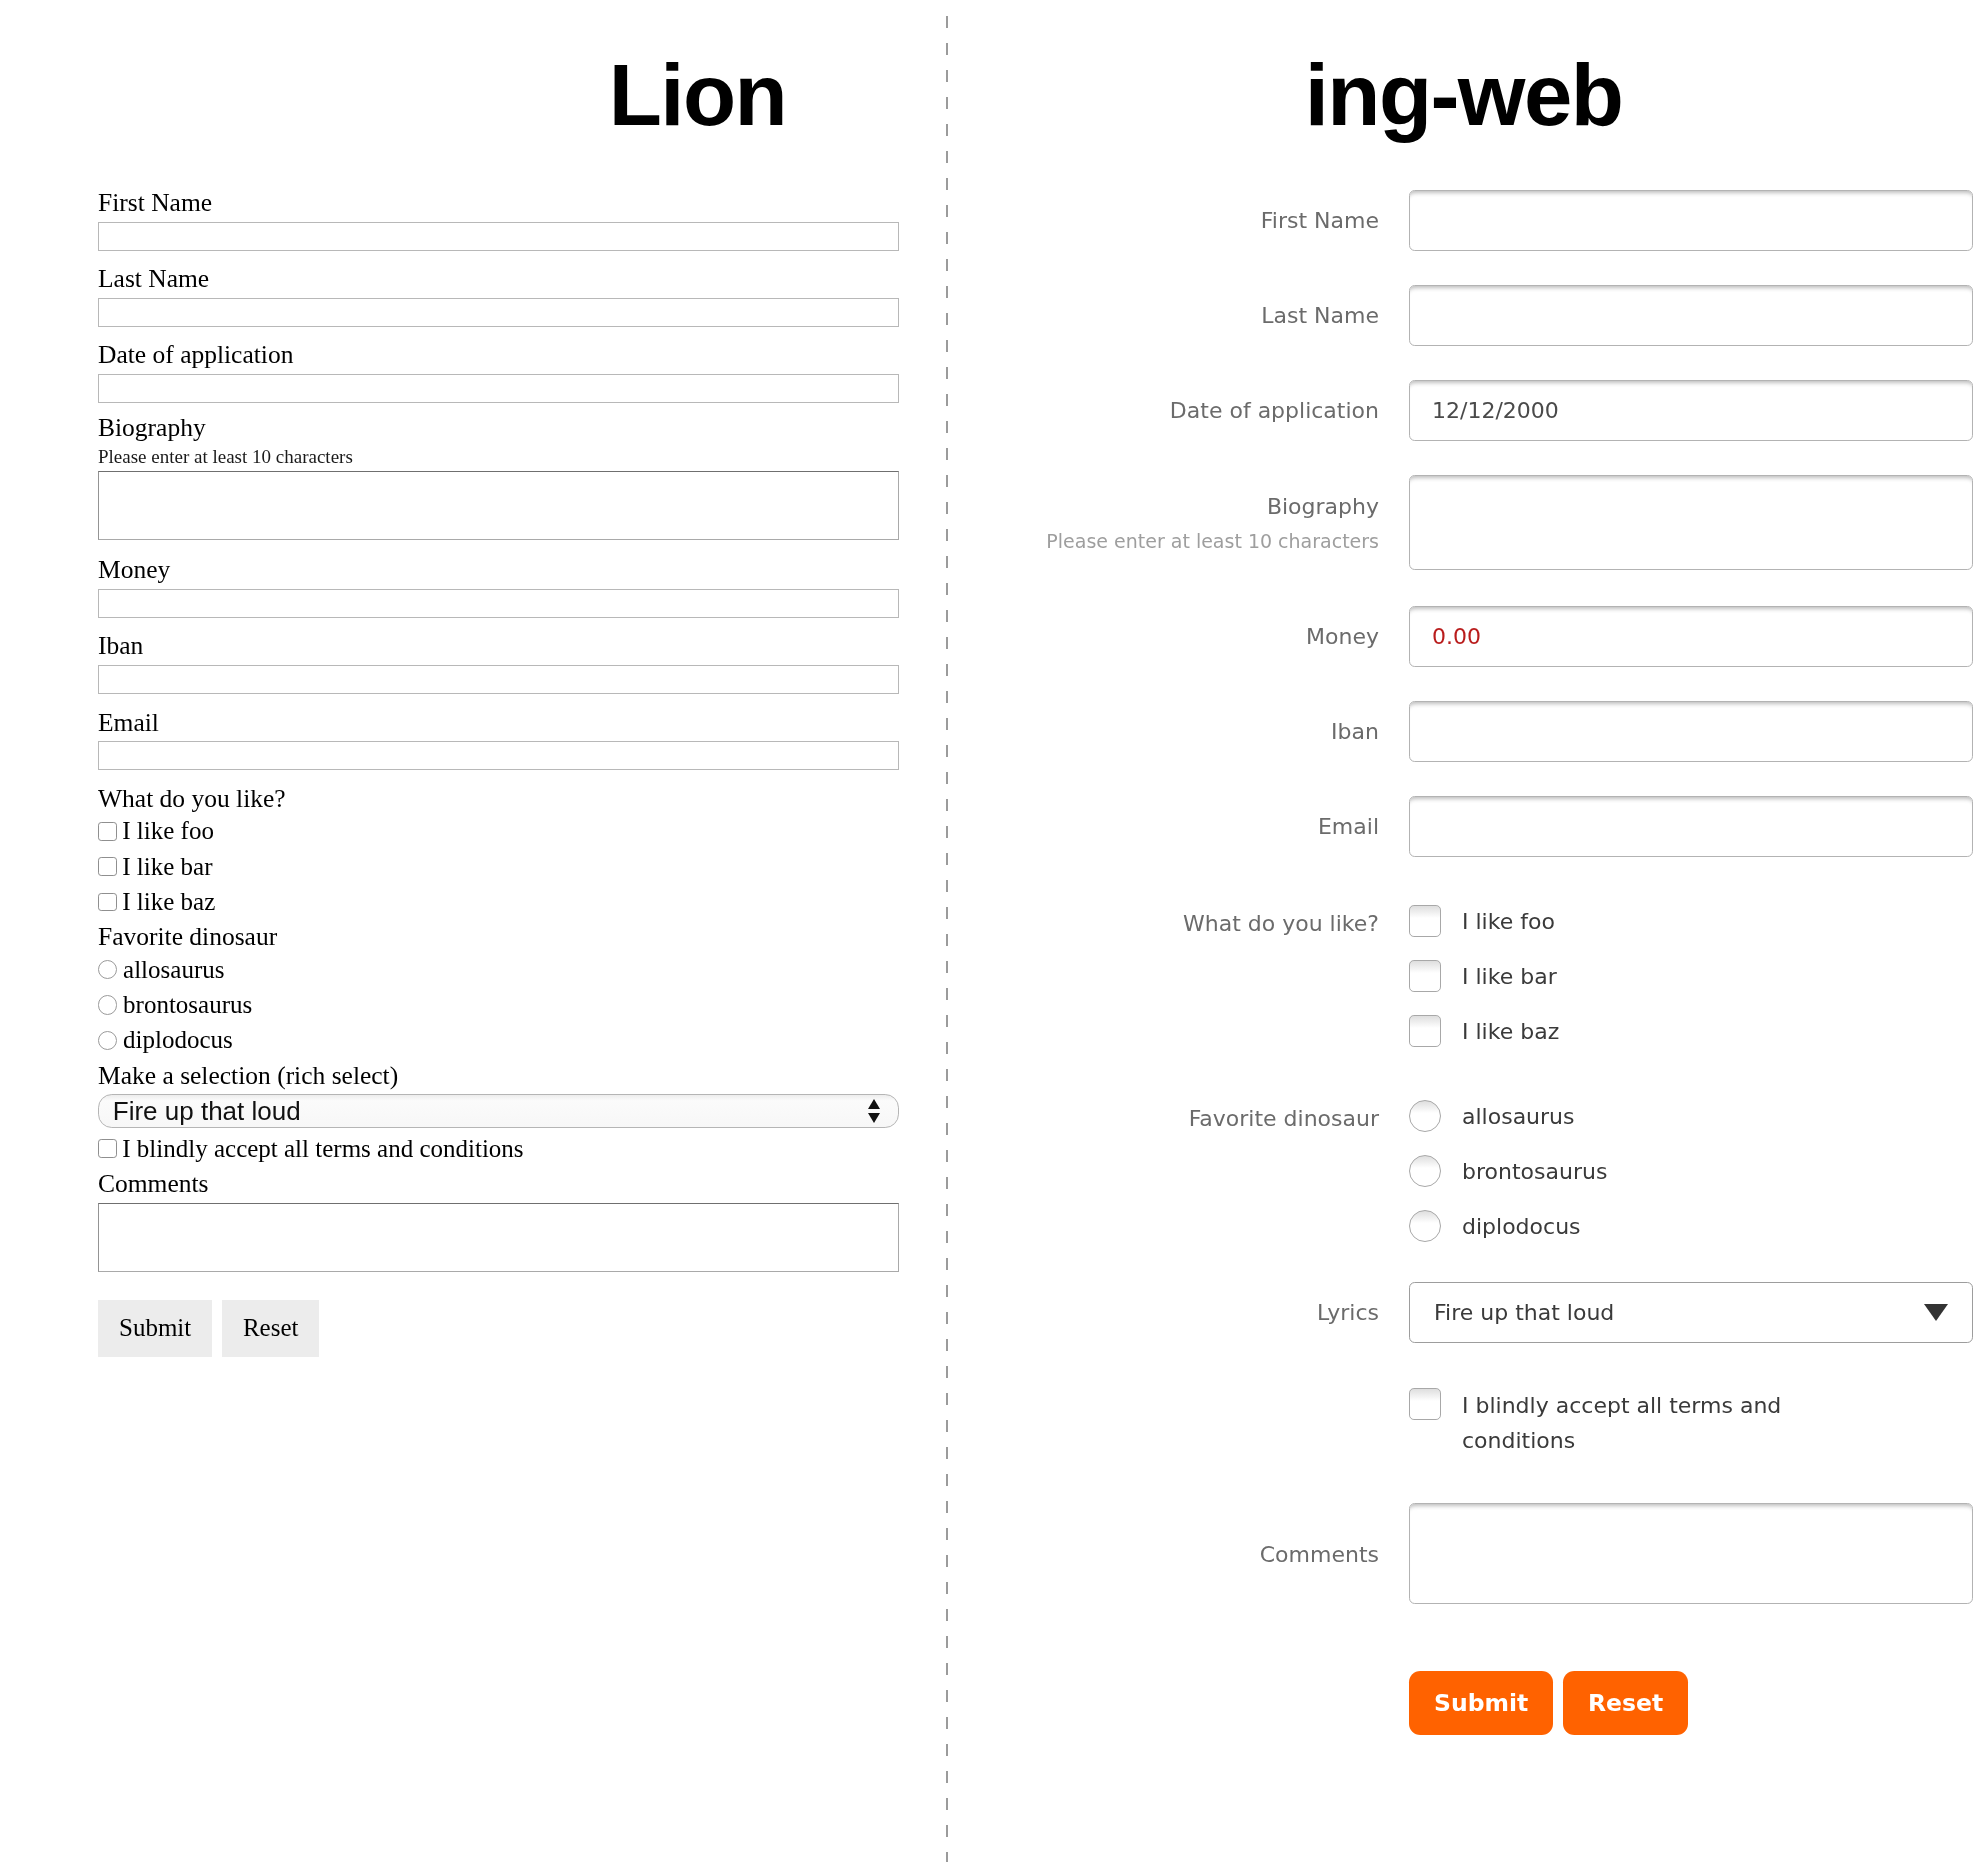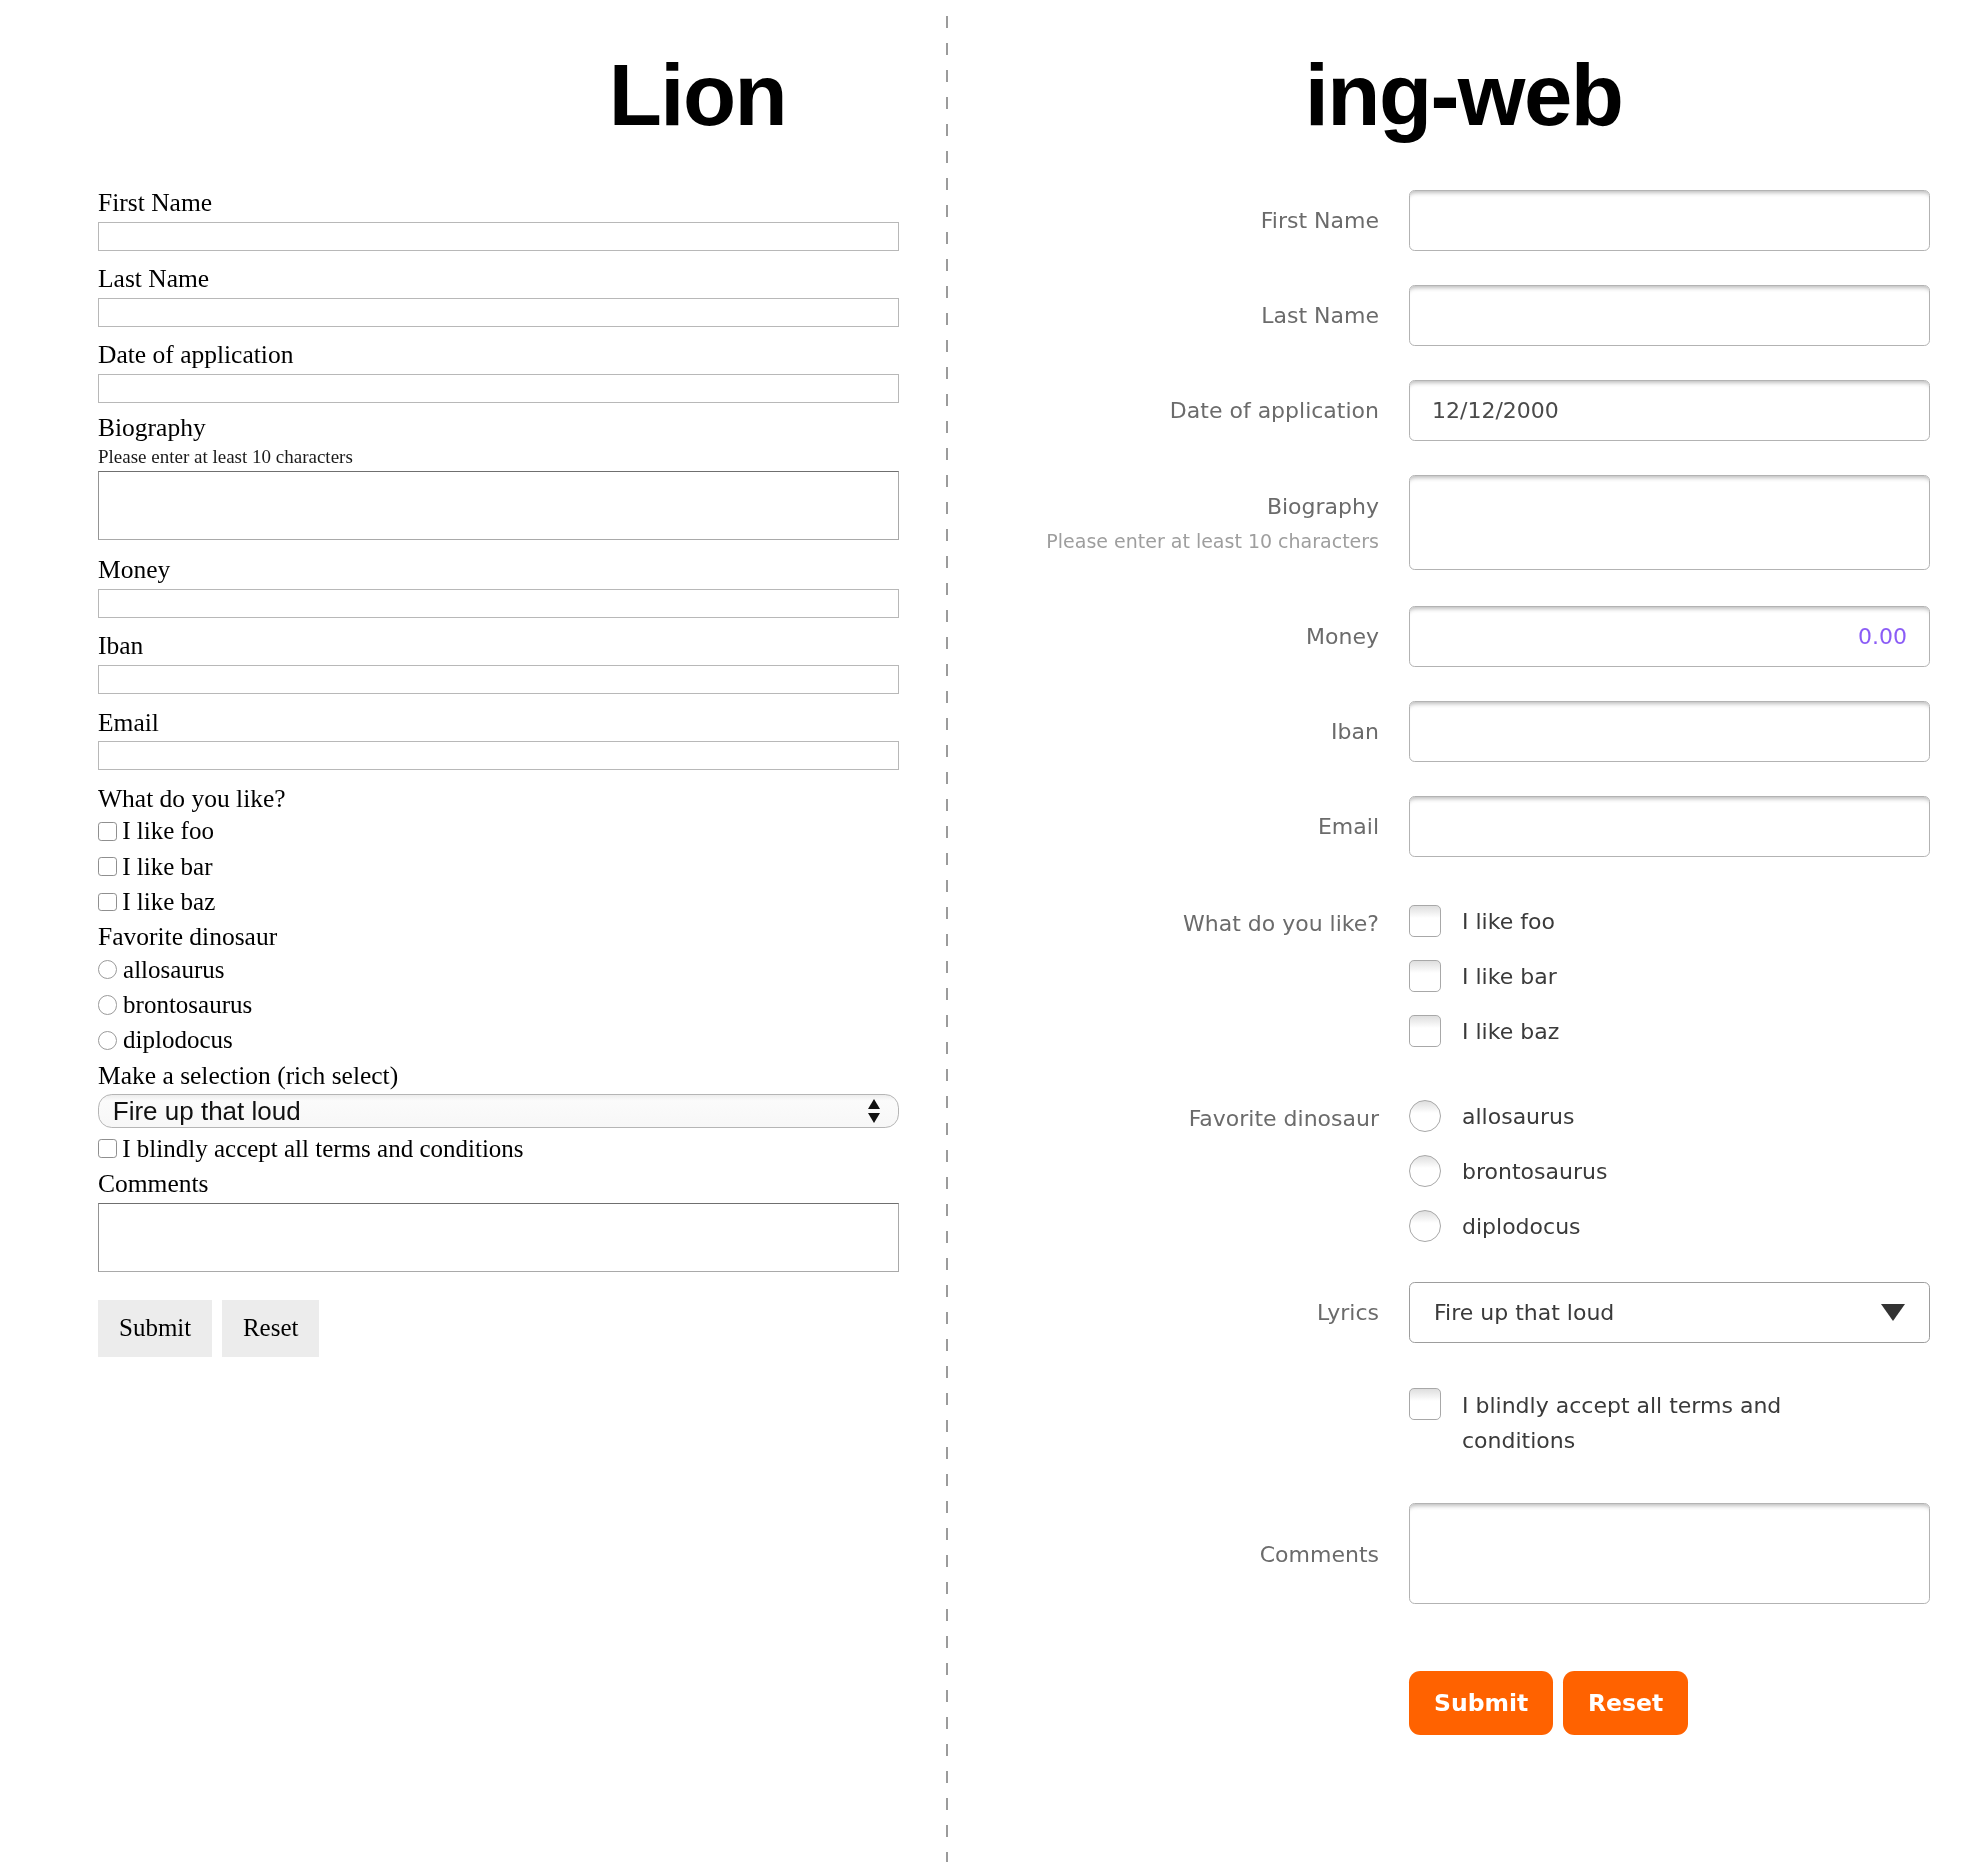--- a/index.html
+++ b/index.html
@@ -50,27 +50,27 @@
   .lion button { height: 57px; padding: 0 21px; background: #ececec; border: none;
     font-family: "Liberation Serif", serif; font-size: 25px; color: #000; }
 
   
   .ing { position: absolute; left: 972px; top: 190px; width: 943px; }
   .row { display: flex; align-items: center; margin-bottom: 34px; }
   .row.top { align-items: flex-start; }
   .rlabel { width: 407px; flex: 0 0 auto; text-align: right; padding-right: 0;
     font-size: 22px; color: #6b6b6b; line-height: 1.35; }
   .rgap { width: 30px; flex: 0 0 auto; }
-  .rcontrol { width: 521px; flex: 0 0 auto; }
+  .rcontrol { width: 564px; flex: 0 0 auto; }
   .rhelper { font-size: 19px; color: #9e9e9e; margin-top: 7.3px; }
   .ing input[type=text] { width: 100%; height: 61px; border: 1.2px solid #b3b3b3;
     border-radius: 5.7px; background: #fff; font-size: 22px; color: #4a4a4a;
     padding: 0 22px; font-family: "DejaVu Sans", sans-serif;
     box-shadow: inset 0 5.7px 4px -4px rgba(0,0,0,0.28); }
-  .ing input.money { text-align: right; color: #8b5cf6; }
+  .ing input.money { color: #b91c1c; }
   .ing textarea { width: 100%; border: 1.2px solid #b3b3b3; border-radius: 5.7px;
     background: #fff; font-size: 22px; color: #4a4a4a; padding: 10px 22px; resize: none;
     font-family: "DejaVu Sans", sans-serif;
     box-shadow: inset 0 5.7px 4px -4px rgba(0,0,0,0.28); }
   .ing textarea.bio { height: 95px; }
   .ing textarea.comments { height: 101px; }
   .optgroup .optrow { display: flex; align-items: center; gap: 21px; margin-bottom: 23px; }
   .optgroup .optrow:last-child { margin-bottom: 0; }
   .optlbl-r { font-size: 22px; color: #3a3a3a; }
   .cb-r { width: 32px; height: 32px; border: 1.2px solid #a8a8a8; border-radius: 4.9px;

